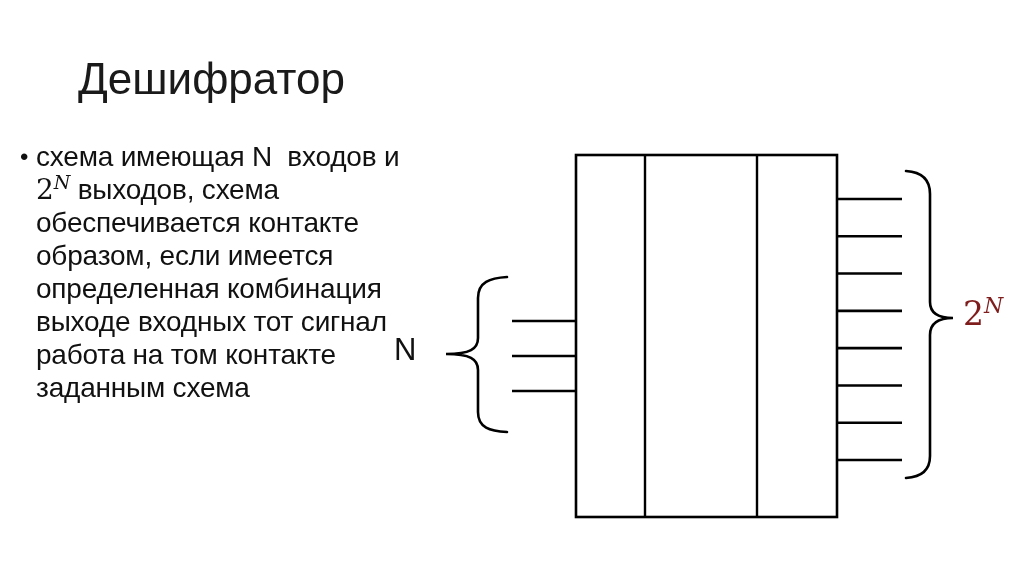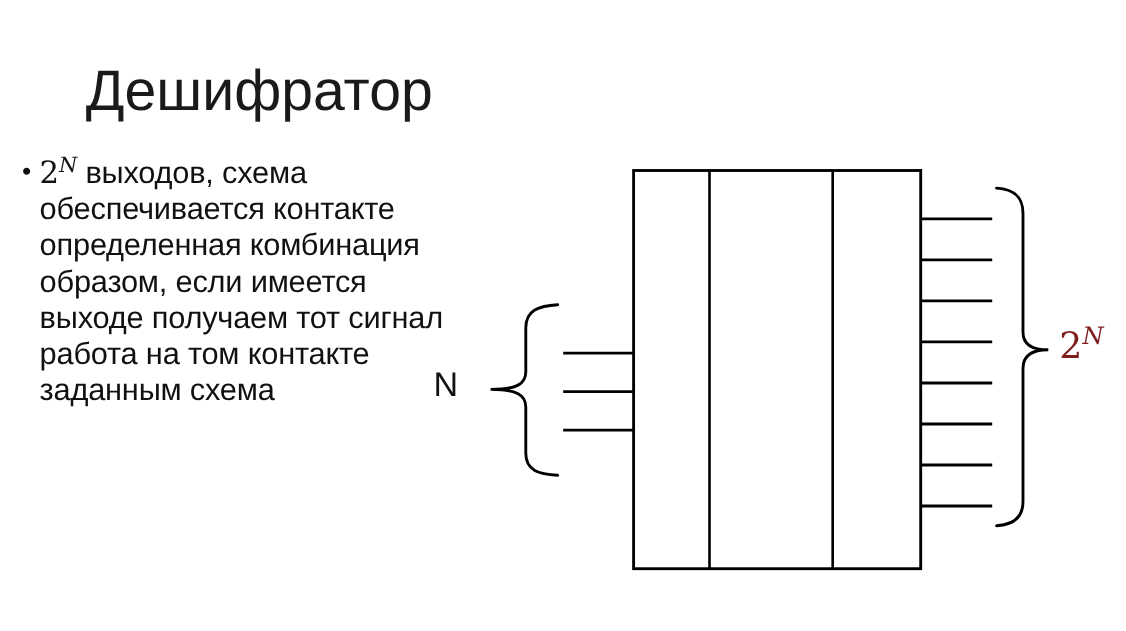--- a/index.html
+++ b/index.html
@@ -14,21 +14,21 @@
     background: #ffffff;
     overflow: hidden;
     font-family: "Liberation Sans", sans-serif;
     color: #1a1a1a;
   }
   .title {
     position: absolute;
     left: 78px;
     top: 55px;
     margin: 0;
-    font-size: 52px;
+    font-size: 44px;
     font-weight: 400;
     line-height: 1.1;
     color: #1a1a1a;
     letter-spacing: 0px;
   }
   .body-block {
     position: absolute;
     left: 36px;
     top: 140px;
     width: 420px;
@@ -89,25 +89,26 @@
 </style>
 </head>
 <body>
 
 <div class="slide">
 
   <h1 class="title">Дешифратор</h1>
 
   <div class="body-block">
     <span class="bullet-marker">•</span>
+    <div class="body-line">схема имеющая N  входов и</div>
     <div class="body-line"><span class="math-inline"><span>2</span><sup>N</sup></span><span> выходов, схема</span></div>
     <div class="body-line">обеспечивается контакте</div>
+    <div class="body-line">образом, если имеется</div>
     <div class="body-line">определенная комбинация</div>
-    <div class="body-line">образом, если имеется</div>
-    <div class="body-line">выходе получаем тот сигнал</div>
+    <div class="body-line">выходе входных тот сигнал</div>
     <div class="body-line">работа на том контакте</div>
     <div class="body-line">заданным схема</div>
   </div>
 
   <svg class="diagram-svg" viewBox="0 0 1024 574" xmlns="http://www.w3.org/2000/svg">
 
     <rect x="576" y="155" width="261" height="362" fill="none" stroke="#000000" stroke-width="2.6"></rect>
 
     <line x1="645" y1="155" x2="645" y2="517" stroke="#000000" stroke-width="2.4"></line>
     <line x1="757" y1="155" x2="757" y2="517" stroke="#000000" stroke-width="2.4"></line>

